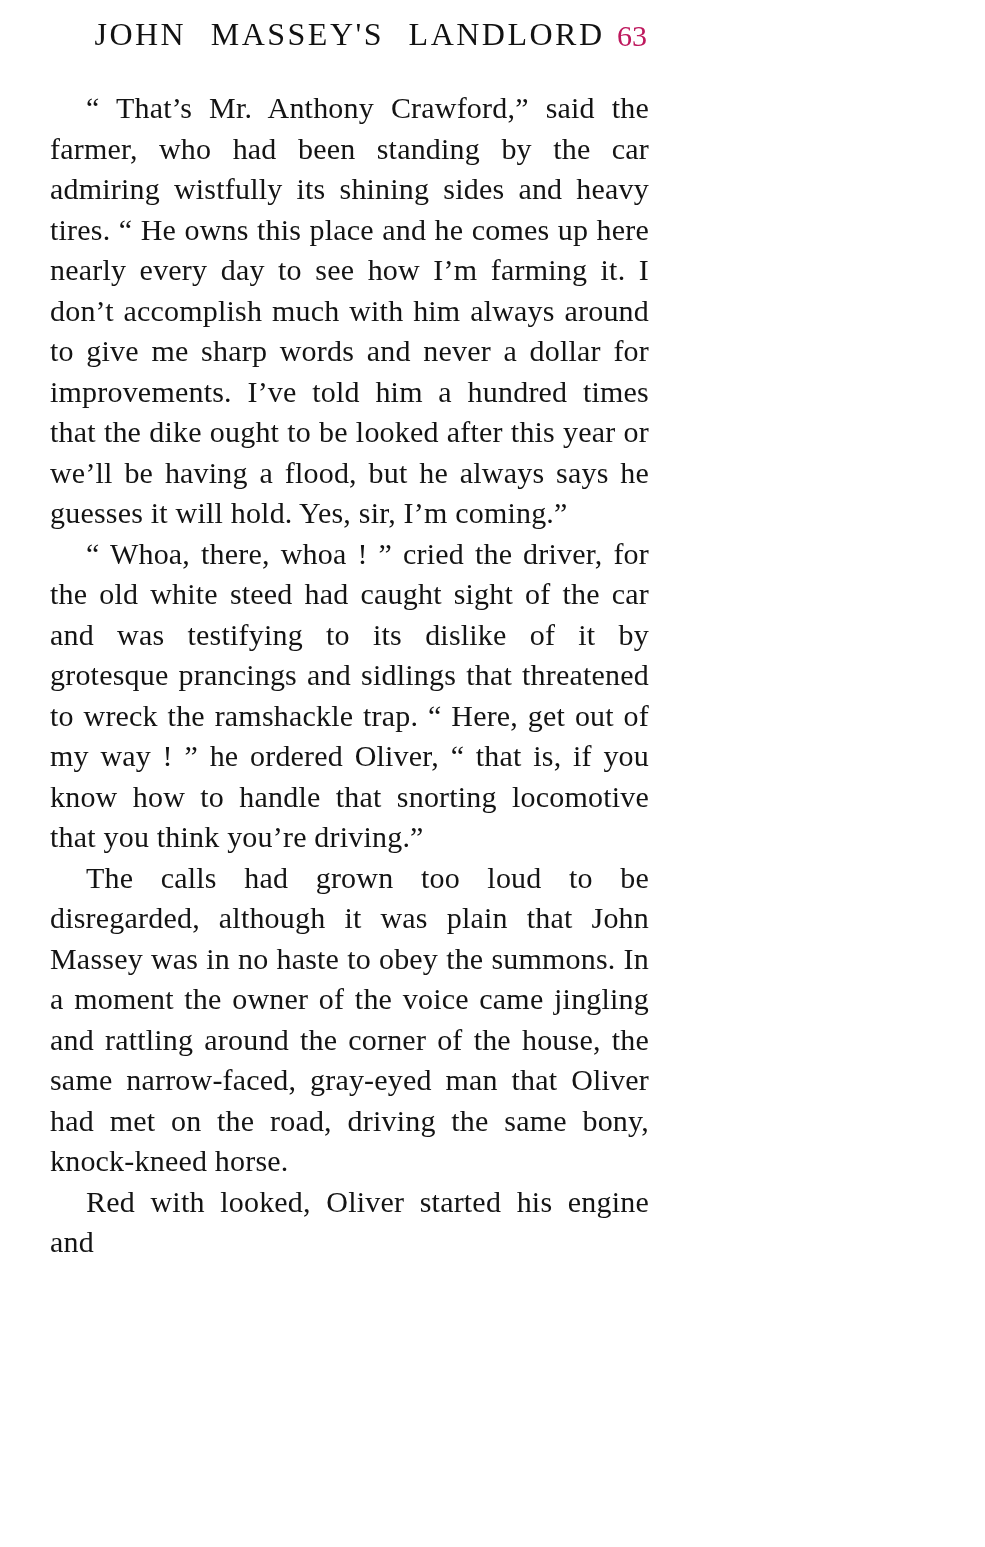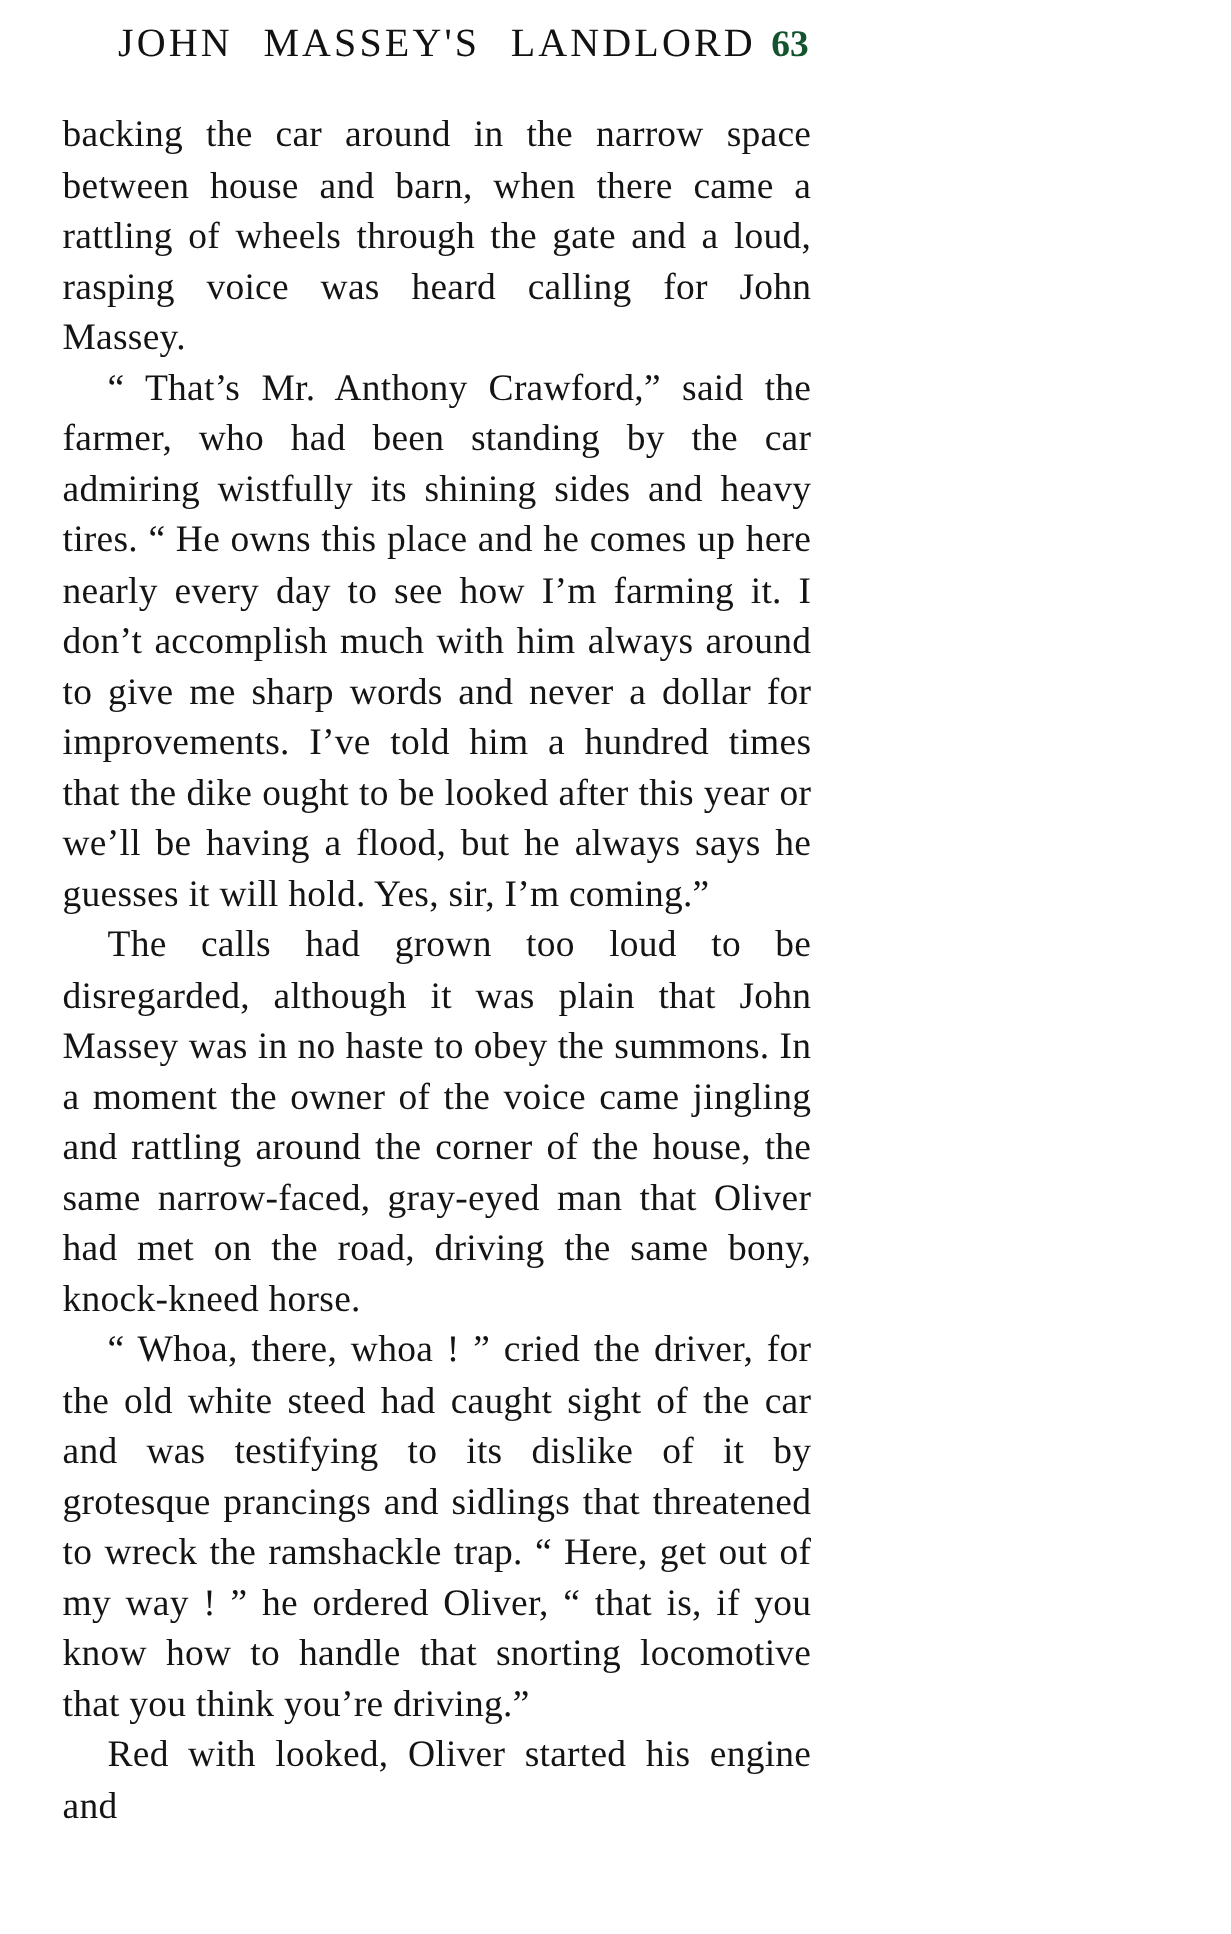--- a/index.html
+++ b/index.html
@@ -31,22 +31,21 @@
     word-spacing: 14px;
     white-space: nowrap;
     color: #121212;
   }
   .page-number {
     position: absolute;
     right: 2px;
     top: 2px;
     font-size: 30px;
     line-height: 36px;
-    color: #14532d;
-    font-weight: bold;
+    color: #be185d;
   }
   .text-block {
     font-size: 30px;
     line-height: 40.5px;
     text-align: justify;
     letter-spacing: 0.2px;
   }
   .para {
     margin: 0;
     padding: 0;
@@ -58,23 +57,22 @@
 </head>
 <body>
 
 <div class="page">
   <header class="page-header">
     <div class="running-title">JOHN MASSEY'S LANDLORD</div>
     <div class="page-number">63</div>
   </header>
   <main class="text-block">
 
-      <p class="para">backing the car around in the narrow space between house and barn, when there came a rattling of wheels through the gate and a loud, rasping voice was heard calling for John Massey.</p>
 
       <p class="para indent">“ That’s Mr. Anthony Crawford,” said the farmer, who had been standing by the car admiring wistfully its shining sides and heavy tires.  “ He owns this place and he comes up here nearly every day to see how I’m farming it.  I don’t accomplish much with him always around to give me sharp words and never a dollar for improvements.  I’ve told him a hundred times that the dike ought to be looked after this year or we’ll be having a flood, but he always says he guesses it will hold.  Yes, sir, I’m coming.”</p>
 
+      <p class="para indent">“ Whoa, there, whoa ! ” cried the driver, for the old white steed had caught sight of the car and was testifying to its dislike of it by grotesque prancings and sidlings that threatened to wreck the ramshackle trap.  “ Here, get out of my way ! ” he ordered Oliver, “ that is, if you know how to handle that snorting locomotive that you think you’re driving.”</p>
+
       <p class="para indent">The calls had grown too loud to be disregarded, although it was plain that John Massey was in no haste to obey the summons.  In a moment the owner of the voice came jingling and rattling around the corner of the house, the same narrow-faced, gray-eyed man that Oliver had met on the road, driving the same bony, knock-kneed horse.</p>
-
-      <p class="para indent">“ Whoa, there, whoa ! ” cried the driver, for the old white steed had caught sight of the car and was testifying to its dislike of it by grotesque prancings and sidlings that threatened to wreck the ramshackle trap.  “ Here, get out of my way ! ” he ordered Oliver, “ that is, if you know how to handle that snorting locomotive that you think you’re driving.”</p>
 
       <p class="para indent">Red with looked, Oliver started his engine and</p>
     </main>
 </div>
 
 </body></html>

